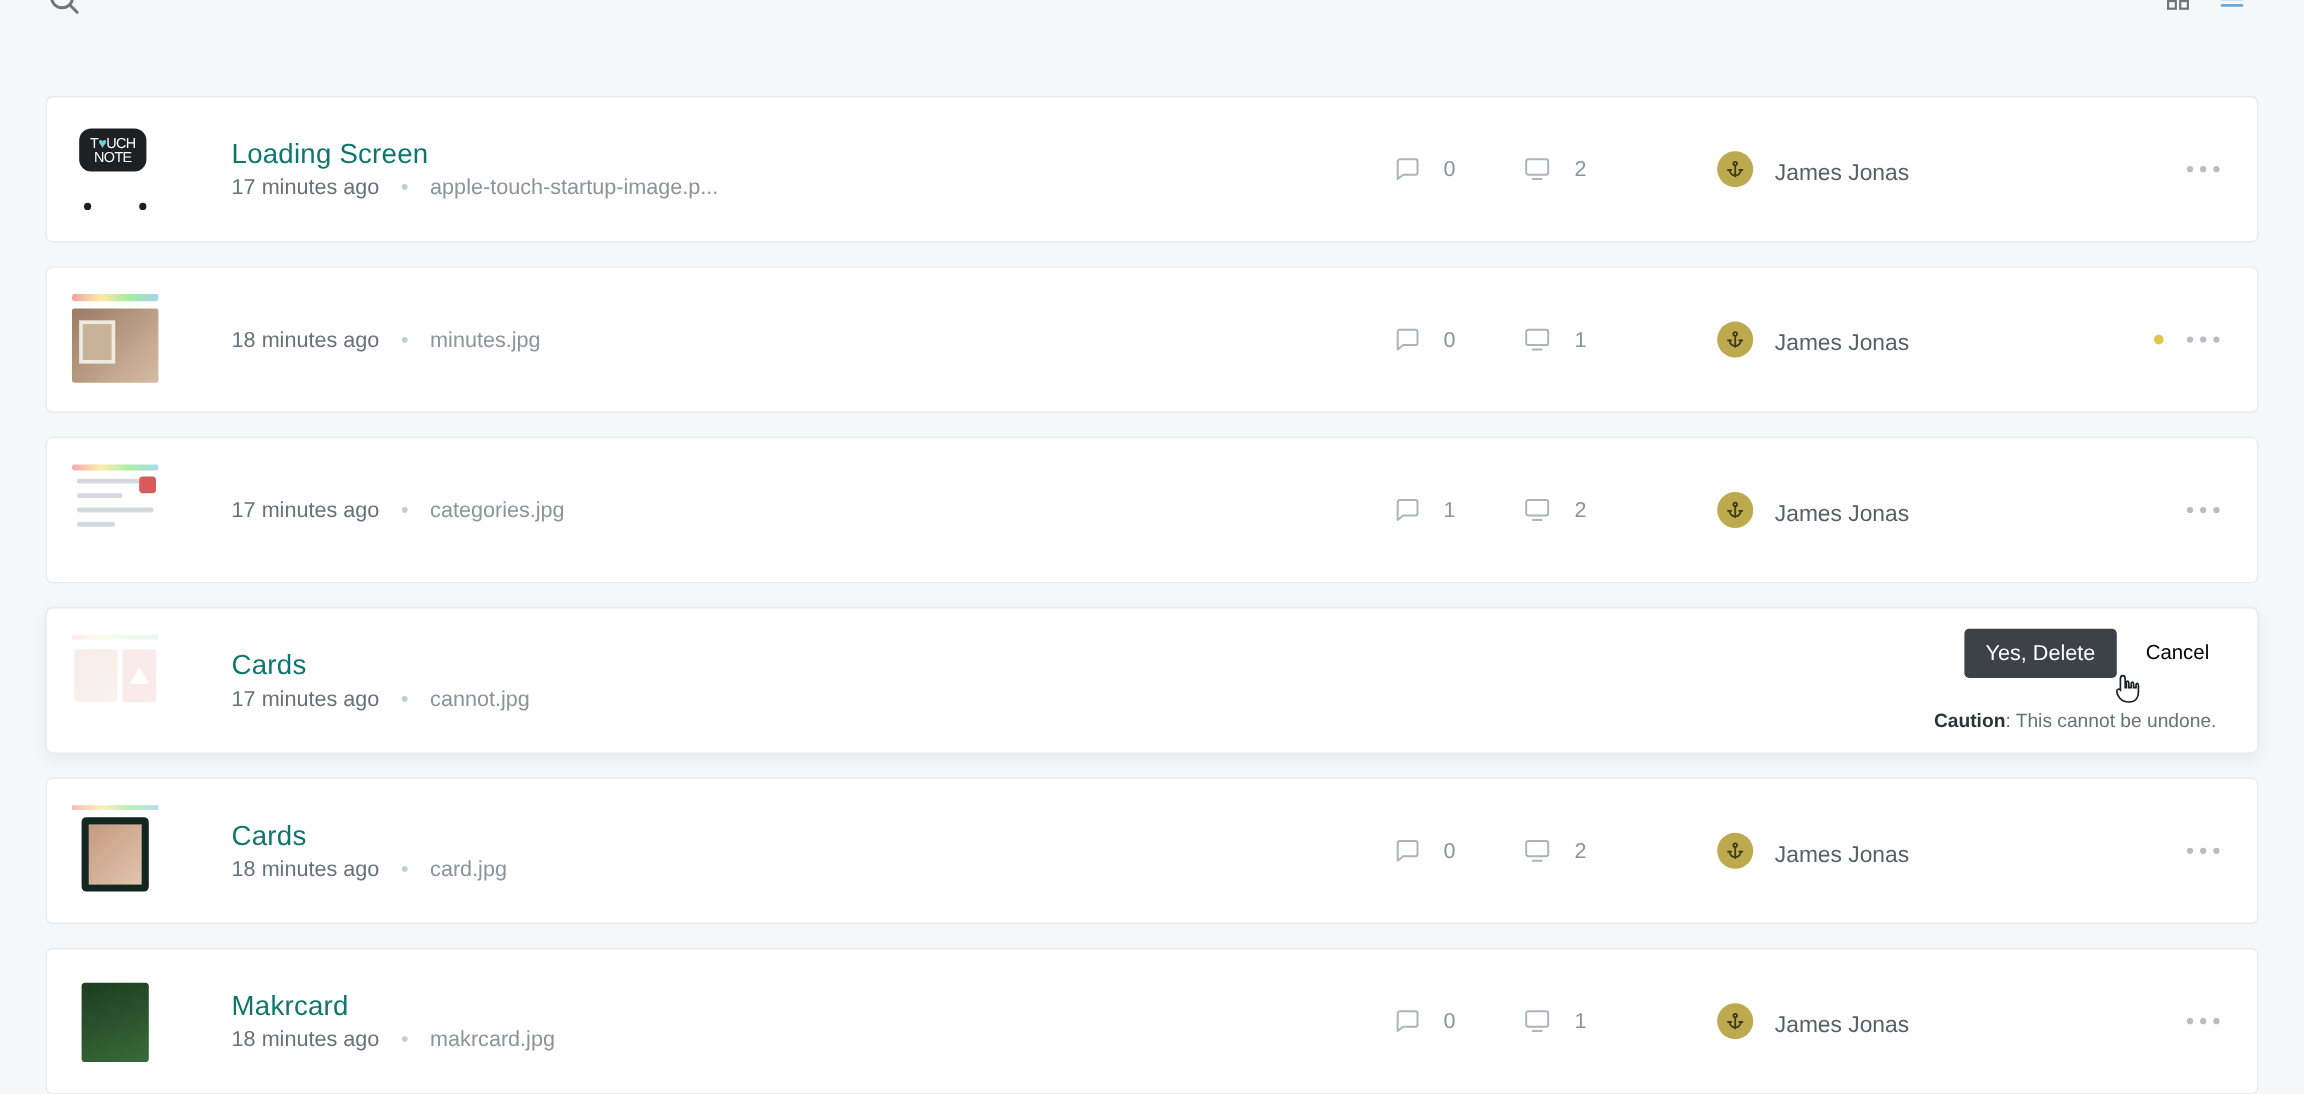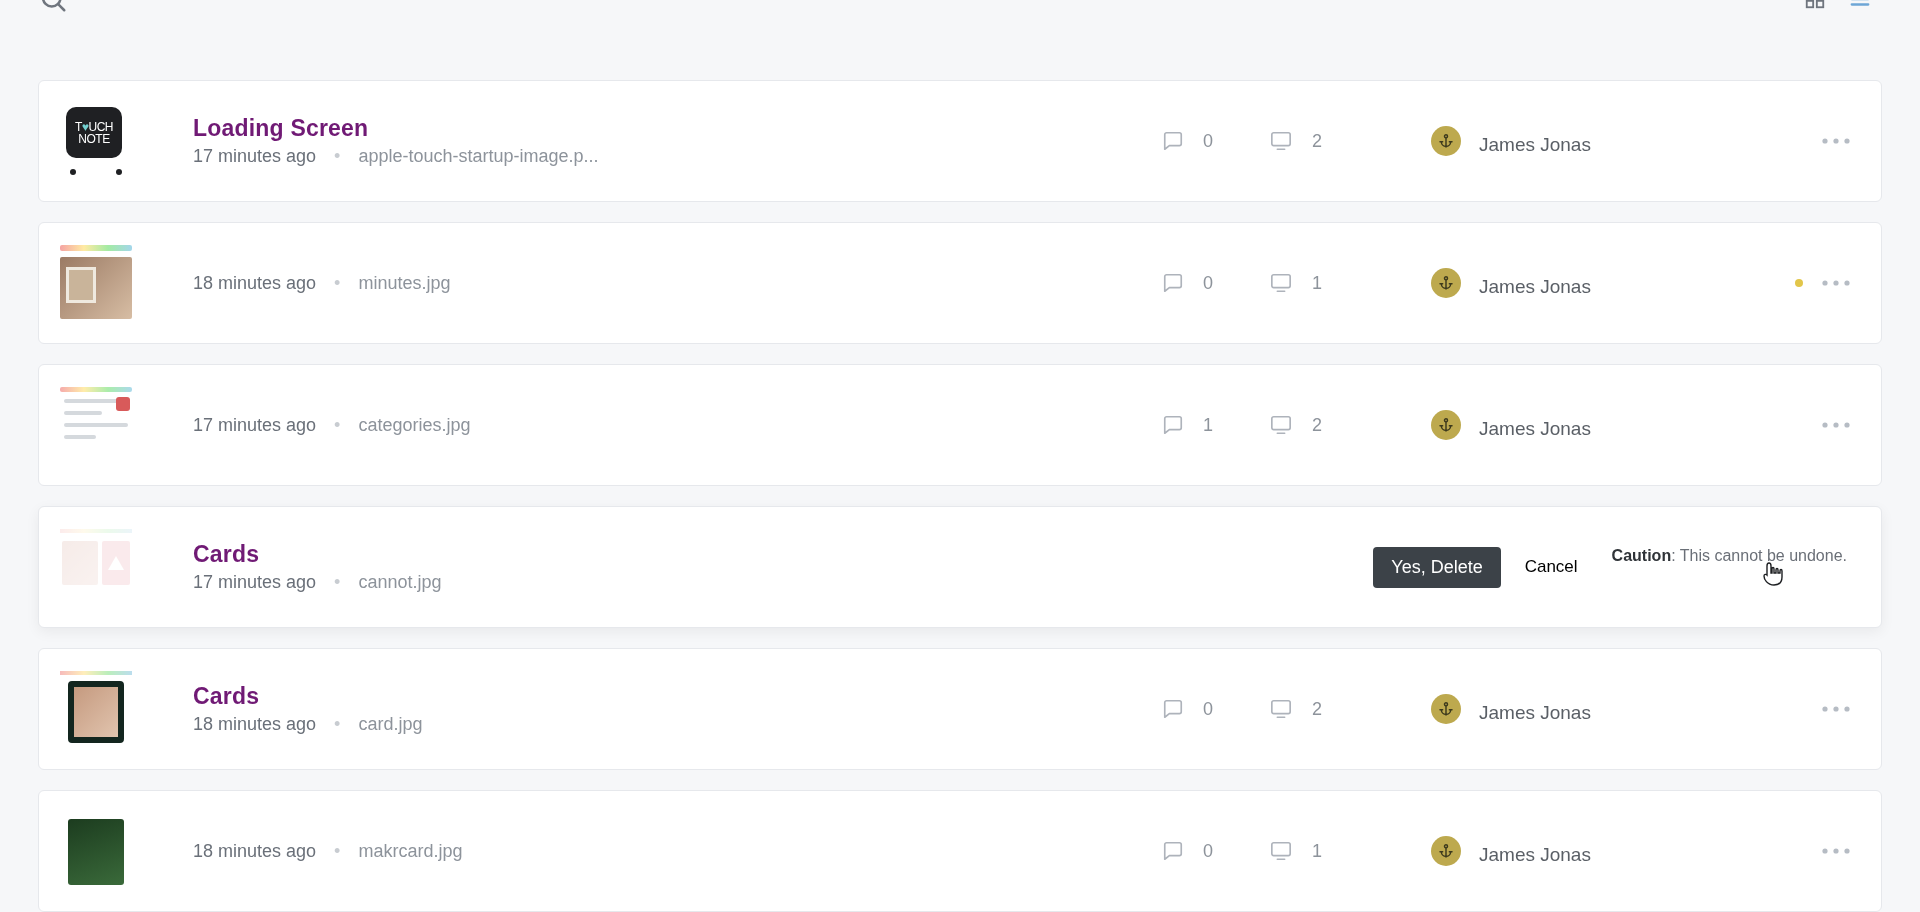--- a/index.html
+++ b/index.html
@@ -83,23 +83,22 @@
   .row.deleting .thumb{opacity:.35}
 
   .title-block{
     flex:1 1 auto;
     min-width:0;
     display:flex; flex-direction:column;
     gap:4px;
   }
   .title{
     font-size:23px;
-    color:#701a75;
+    color:#0f766e;
     letter-spacing:.2px;
-    font-weight:bold;
   }
   .subline{
     display:flex;gap:18px;
     font-size:18px;
   }
   .subline .time{color:var(--mid)}
   .subline .dot{color:#c8ccd1}
   .subline .file{color:var(--muted);white-space:nowrap;max-width:260px;overflow:hidden;text-overflow:ellipsis}
 
   .stats{
@@ -131,21 +130,21 @@
     gap:18px;
   }
   .status-dot{
     width:8px;height:8px;border-radius:4px;background:#e2c64a;
   }
   .more svg{display:block;color:#b6bcc4}
 
   
   .confirm{
     margin-left:auto;
-    display:flex;flex-direction:row;align-items:flex-start;gap:28px;
+    display:flex;flex-direction:column;align-items:flex-end;gap:28px;
     padding-right:4px;
   }
   .confirm-row{display:flex;align-items:center;gap:18px}
   .btn-del{
     background:#3c4248;color:#fff;border:none;border-radius:4px;
     padding:10px 18px;font-size:18px;cursor:pointer;
   }
   .btn-cancel{
     background:transparent;border:none;color:#000000;font-size:17px;cursor:pointer;
   }
@@ -153,21 +152,21 @@
   .caution b{color:#2f3338;font-weight:600}
 
   
   .cursor{
     position:absolute;right:96px;top:54px;pointer-events:none;
   }
 
   
   .thumb.touchnote{background:#ffffff}
   .thumb.touchnote .card{
-    position:absolute;left:12px;top:8px;width:56px;height:51px;border-radius:10px;
+    position:absolute;left:12px;top:8px;width:56px;height:36px;border-radius:10px;
     background:#1f2023;display:flex;align-items:center;justify-content:center;
   }
   .thumb.touchnote .card span{
     color:#fff;font-family:"Arial Black",Arial,sans-serif;font-size:12px;line-height:12px;text-align:center;letter-spacing:-.5px;
   }
   .thumb.touchnote .card .heart{color:#73d0d0}
   .thumb.touchnote .dot1,.thumb.touchnote .dot2{
     position:absolute;width:6px;height:6px;border-radius:3px;background:#1f2023;
   }
   .thumb.touchnote .dot1{left:16px;bottom:8px}
@@ -477,20 +476,21 @@
       </span>
     </div>
   </div>
     <div class="row">
     <div class="thumbwrap">
       <div class="thumb makrcard">
           <div class="green"></div>
         </div>
     </div>
     <div class="title-block">
+      <div class="title">Makrcard</div>
       <div class="subline">
         <span class="time">18 minutes ago</span>
         <span class="dot">•</span>
         <span class="file">makrcard.jpg</span>
       </div>
     </div>
     <div class="stats">
       <div class="stat">
         <svg width="24" height="22" viewBox="0 0 24 24" fill="none" stroke="#aeb3bb" stroke-width="1.8" stroke-linecap="round" stroke-linejoin="round">
             <path d="M21 15a2 2 0 0 1-2 2H8l-5 4V5a2 2 0 0 1 2-2h14a2 2 0 0 1 2 2z"></path>

